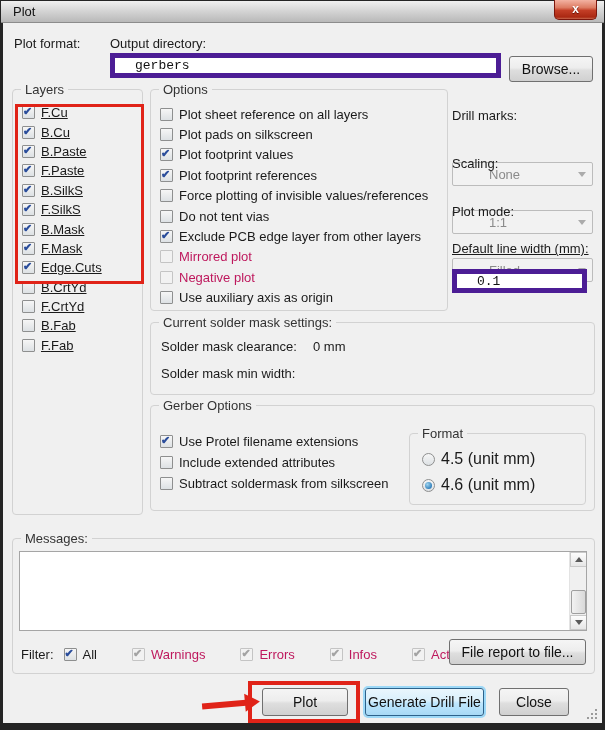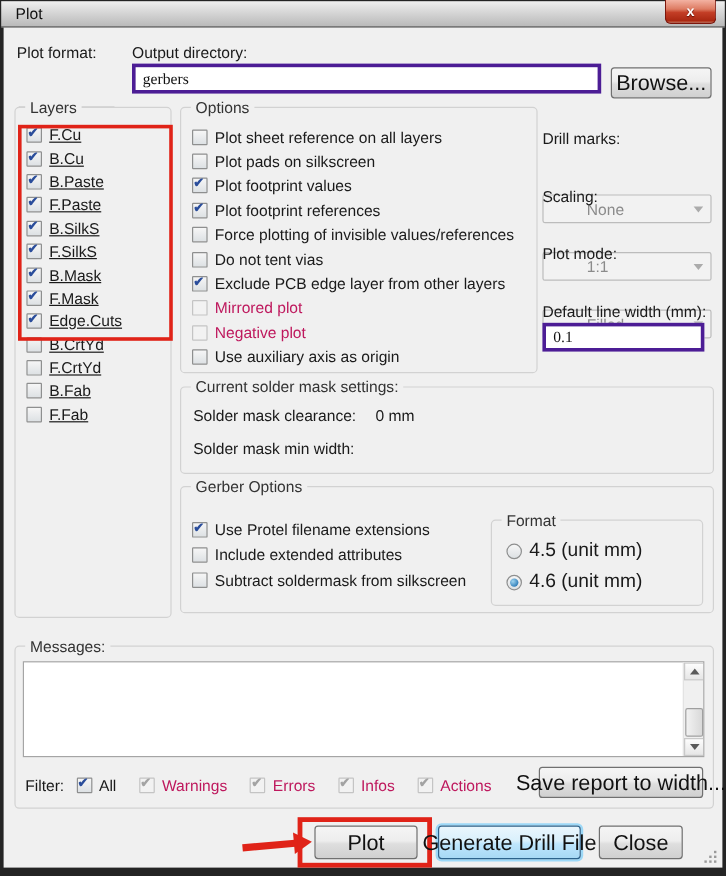--- a/index.html
+++ b/index.html
@@ -35,29 +35,29 @@
     background:linear-gradient(#f4f4f4,#ececec 45%,#dddddd 55%,#cfcfcf);
     font-size:13px;display:flex;align-items:center;padding:0 20px 0 7px;cursor:pointer;white-space:nowrap;margin-top:36px;
   }
   .combo .arr{position:absolute;right:6px;top:9px;width:0;height:0;
     border-left:4px solid transparent;border-right:4px solid transparent;border-top:5px solid #3a3a3a;}
   .combo.disabled{background:#f2f2f2;border-color:#bcbcbc;color:#8b8b8b;cursor:default;padding-left:36px;}
   .combo.disabled .arr{border-top-color:#ababab;}
 
   
   .tinput{
-    position:absolute;height:25px;border:3px solid #4c1d95;background:#fff;
-    font-family:Liberation Serif, serif;font-size:13px;padding:0 6px;color:#111;
+    position:absolute;height:25px;border:5px solid #4c1d95;background:#fff;
+    font-family:Liberation Mono, monospace;font-size:13px;padding:0 20px;color:#111;
   }
 
   
   .btn{
     position:absolute;border:1px solid #707070;border-radius:3px;
     background:linear-gradient(#f5f5f5,#ededed 45%,#dedede 55%,#d0d0d0);
-    font-size:18px;color:#111;display:flex;align-items:center;justify-content:center;
+    font-size:14px;color:#111;display:flex;align-items:center;justify-content:center;
     cursor:pointer;white-space:nowrap;
   }
   .btn.focused{
     border-color:#2c628b;
     background:linear-gradient(#eaf6fd,#d9f0fc 45%,#bee6fd 55%,#a7d9f5);
     box-shadow:0 0 0 2px #9cd8f7;
   }
 
   
   .cb-row{display:flex;align-items:center;padding-left:9px;cursor:pointer;}
@@ -253,21 +253,21 @@
     <span class="lbl" style="left:449px;top:133px;">Scaling:</span>
     <div class="combo disabled" style="left:449px;top:151px;width:141px;">
       <span>1:1</span>
       <span class="arr"></span>
     </div>
     <span class="lbl" style="left:449px;top:181px;">Plot mode:</span>
     <div class="combo disabled" style="left:449px;top:199px;width:141px;">
       <span>Filled</span>
       <span class="arr"></span>
     </div>
-    <span class="lbl" style="left:449px;top:229px;">Default line width (mm):</span>
+    <span class="lbl" style="left:449px;top:218px;text-decoration:underline;">Default line width (mm):</span>
     <input class="tinput" style="left: 449px; top: 246px; width: 135px; height: 24px;" value="0.1">
 
     <div class="group" style="left:147px;top:299px;width:445px;height:73px;">
       <span class="group-label">Current solder mask settings:</span>
       <span class="lbl" style="left:10px;top:16px;">Solder mask clearance:</span>
       <span class="lbl" style="left:162px;top:16px;">0 mm</span>
       <span class="lbl" style="left:10px;top:43px;">Solder mask min width:</span>
       <span class="lbl" style="left:162px;top:43px;margin-top:46px;">0.0762 mm</span>
     </div>
 
@@ -320,21 +320,21 @@
               <span class="tri"></span>
             </div>
           <div class="scroll-thumb"></div>
           <div class="scroll-arrow down">
               <span class="tri"></span>
             </div>
         </div>
       </div>
       <div class="filter-row">
         <span class="flabel">Filter:</span>
-        <span style="display:flex;align-items:flex-start;">
+        <span style="display:flex;align-items:flex-start;gap:16px;">
 
         <label class="cb-row checked">
               <span class="cb"></span>
               <span class="cb-lbl">All</span>
             </label>
             <label class="cb-row checked disabled">
               <span class="cb"></span>
               <span class="cb-lbl">Warnings</span>
             </label>
             <label class="cb-row checked disabled">
@@ -344,21 +344,21 @@
             <label class="cb-row checked disabled">
               <span class="cb"></span>
               <span class="cb-lbl">Infos</span>
             </label>
             <label class="cb-row checked disabled">
               <span class="cb"></span>
               <span class="cb-lbl">Actions</span>
             </label>
           </span>
       </div>
-      <div class="btn" style="right:8px;top:100px;width:137px;height:26px;position:absolute;">Save report to width...</div>
+      <div class="btn" style="right:8px;top:100px;width:137px;height:26px;position:absolute;">File report to file...</div>
     </div>
 
     <div class="annot-arrow" style="left:199px;top:672px;">
       <span class="tail"></span>
         <span class="head"></span>
     </div>
     <div class="annot-rect thick" style="left:245px;top:658px;width:112px;height:42px;"></div>
     <div class="btn" style="left:259px;top:665px;width:86px;height:28px;">Plot</div>
     <div class="btn focused" style="left:362px;top:665px;width:119px;height:28px;">Generate Drill File</div>
     <div class="btn" style="left:496px;top:665px;width:70px;height:28px;">Close</div>

